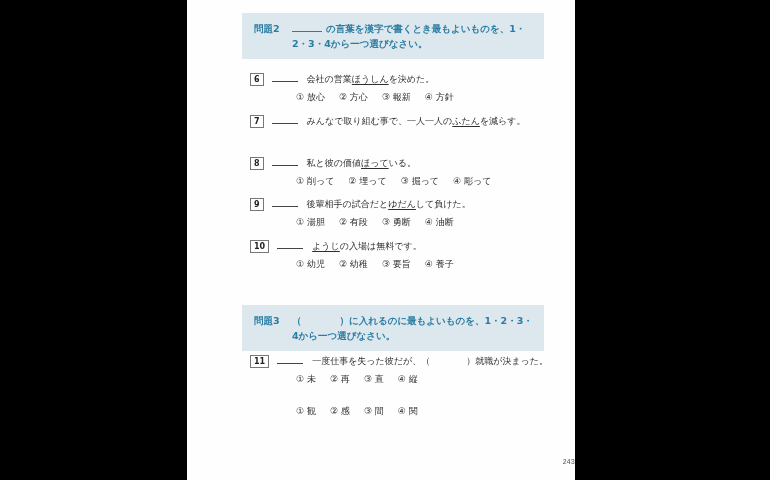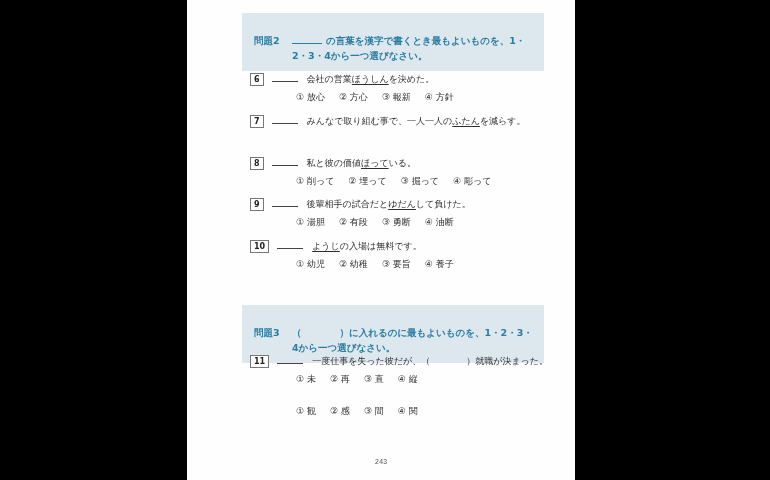--- a/index.html
+++ b/index.html
@@ -19,21 +19,21 @@
   .header-box {
     position: absolute;
     left: 55px;
     width: 302px;
     background: #dce7ee;
     color: #2b7da2;
     font-family: "DejaVu Sans", "Liberation Sans", sans-serif;
     font-weight: bold;
     font-size: 9.5px;
     line-height: 15px;
-    padding: 20px 10px 8px 12px;
+    padding: 8px 10px 8px 12px;
     display: flex;
     align-items: flex-start;
   }
   .h-label { flex: none; width: 38px; }
   .h-instruction { flex: 1; }
   .h-blank {
     display: inline-block;
     width: 30px; height: 9px;
     border-bottom: 1.5px solid #2b7da2;
     margin-right: 4px;
@@ -63,21 +63,21 @@
     border-bottom: 1px solid #444;
     margin: 0 9px 0 8px;
   }
   .u { text-decoration: underline; text-underline-offset: 2px; margin-top: 40px; }
   .q-options { margin-left: 46px; margin-top: 5px; }
   .opt { margin-right: 14px; }
   .page-num {
     position: absolute;
     left: 0; top: 458px;
     width: 100%;
-    text-align: center;
+    text-align: right;
     font-size: 7px;
     color: #555;
     font-family: Liberation Mono, monospace;
   }
 </style>
 </head>
 <body>
 
 <div class="page">
 

